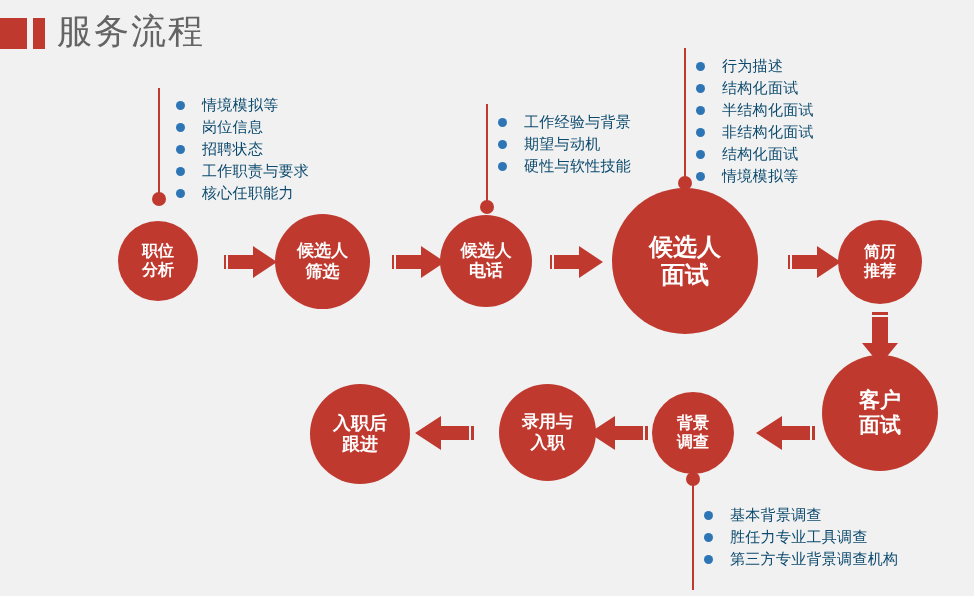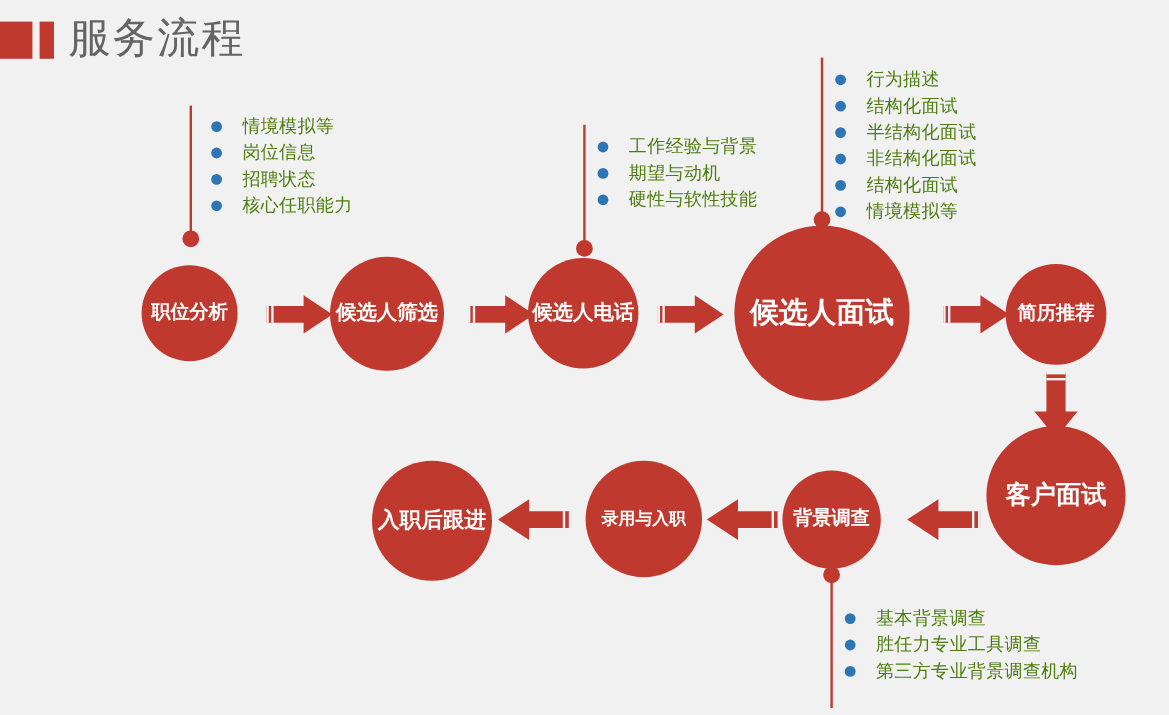--- a/index.html
+++ b/index.html
@@ -48,21 +48,21 @@
     white-space: nowrap;
   }
 
   
   .node {
     position: absolute;
     border-radius: 50%;
     background: #c0392f;
     color: #ffffff;
     display: flex;
-    flex-direction: row;
+    flex-direction: column;
     align-items: center;
     justify-content: center;
     text-align: left;
     font-weight: bold;
     line-height: 1.18;
     box-sizing: border-box;
   }
   .node span { display: block; white-space: nowrap; }
 
   
@@ -91,21 +91,21 @@
   .bullet-dot {
     width: 9px;
     height: 9px;
     border-radius: 50%;
     background: #2e75b6;
     flex: 0 0 auto;
     margin-right: 17px;
   }
   .bullet-text {
     font-size: 15px;
-    color: #4d7c0f;
+    color: #0c4a6e;
     letter-spacing: 0.3px;
   }
 
   
   .arrow { position: absolute; }
   .arrow svg { display: block; }
 </style>
 </head>
 <body>
 
@@ -135,20 +135,24 @@
     <div class="bullet-row">
       <div class="bullet-dot"></div>
       <div class="bullet-text">岗位信息</div>
     </div>
     <div class="bullet-row">
       <div class="bullet-dot"></div>
       <div class="bullet-text">招聘状态</div>
     </div>
     <div class="bullet-row">
       <div class="bullet-dot"></div>
+      <div class="bullet-text">工作职责与要求</div>
+    </div>
+    <div class="bullet-row">
+      <div class="bullet-dot"></div>
       <div class="bullet-text">核心任职能力</div>
     </div>
   </div>
 
   <div class="bullet-list" style="left:498px; top:112px;">
     <div class="bullet-row">
       <div class="bullet-dot"></div>
       <div class="bullet-text">工作经验与背景</div>
     </div>
     <div class="bullet-row">
@@ -295,21 +299,21 @@
   <div class="node" style="left:822px; top:355px; width:116px; height:116px; font-size:21px;">
     <span>客户</span>
     <span>面试</span>
   </div>
 
   <div class="node" style="left:652px; top:392px; width:82px; height:82px; font-size:16px;">
     <span>背景</span>
     <span>调查</span>
   </div>
 
-  <div class="node" style="left:488px; top:384px; width:97px; height:97px; font-size:14px;">
+  <div class="node" style="left:499px; top:384px; width:97px; height:97px; font-size:17px;">
     <span>录用与</span>
     <span>入职</span>
   </div>
 
   <div class="node" style="left:310px; top:384px; width:100px; height:100px; font-size:18px;">
     <span>入职后</span>
     <span>跟进</span>
   </div>
 
 </div>

